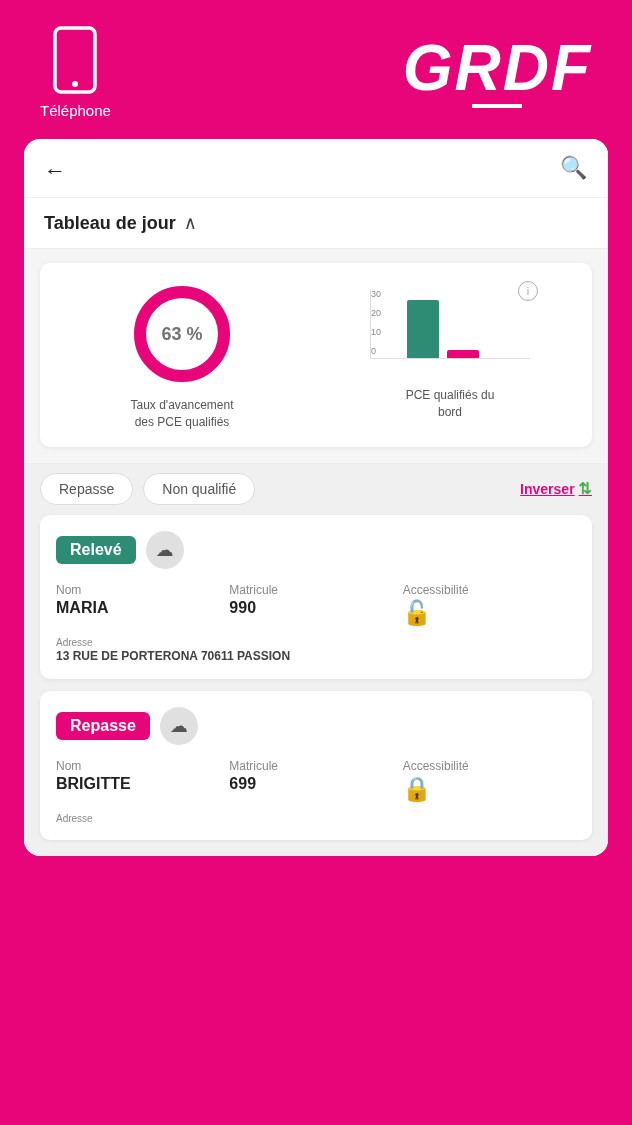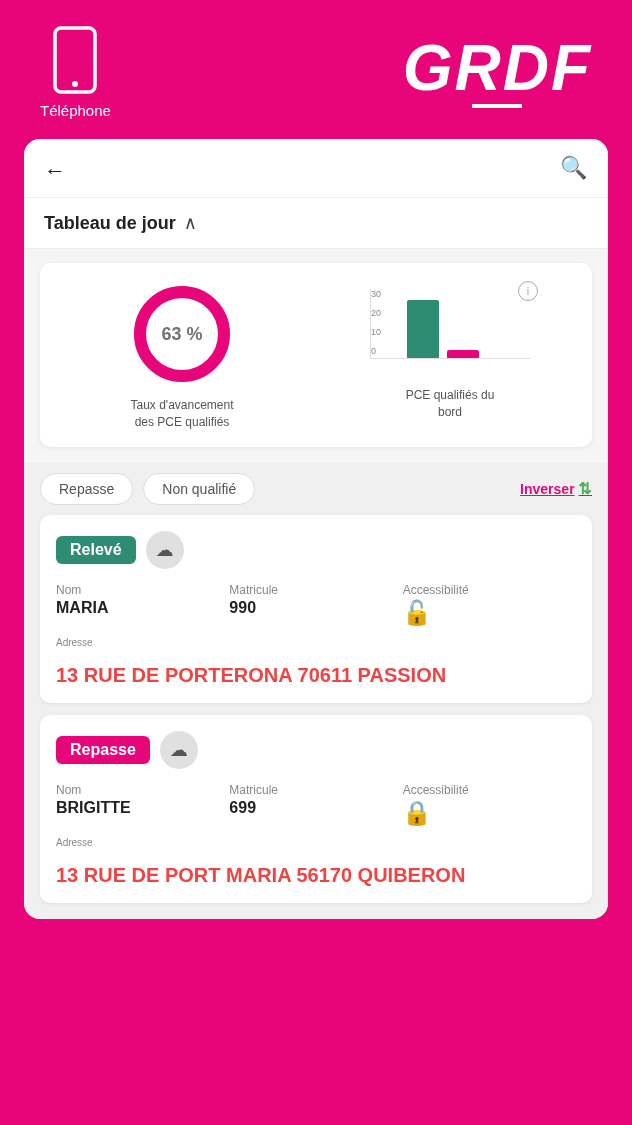--- a/index.html
+++ b/index.html
@@ -327,24 +327,24 @@
     .lock-closed { color: #e8a000; }
 
     .address-section {
       margin-top: 6px;
     }
     .address-label {
       font-size: 10px;
       color: #888;
     }
     .address-value {
-      font-size: 20px;
+      font-size: 12px;
       font-weight: 600;
-      color: #ef4444;
-      margin-top: 16px;
+      color: #404040;
+      margin-top: 1px;
     }
 
     
     svg.donut {
       transform: rotate(-90deg);
     }
   </style>
 </head>
 <body>
 
@@ -462,18 +462,17 @@
           <span class="field-label">Matricule</span>
           <span class="field-value">699</span>
         </div>
         <div class="field-block">
           <span class="field-label">Accessibilité</span>
           <span class="lock-icon lock-closed">🔒</span>
         </div>
       </div>
       <div class="address-section">
         <div class="address-label">Adresse</div>
-        <div class="address-value">13 RUE DE PORT MARIA 56170 QUIBERON</div>
       </div>
     </div>
 
   </div>
 </div>
 
 </body></html>

